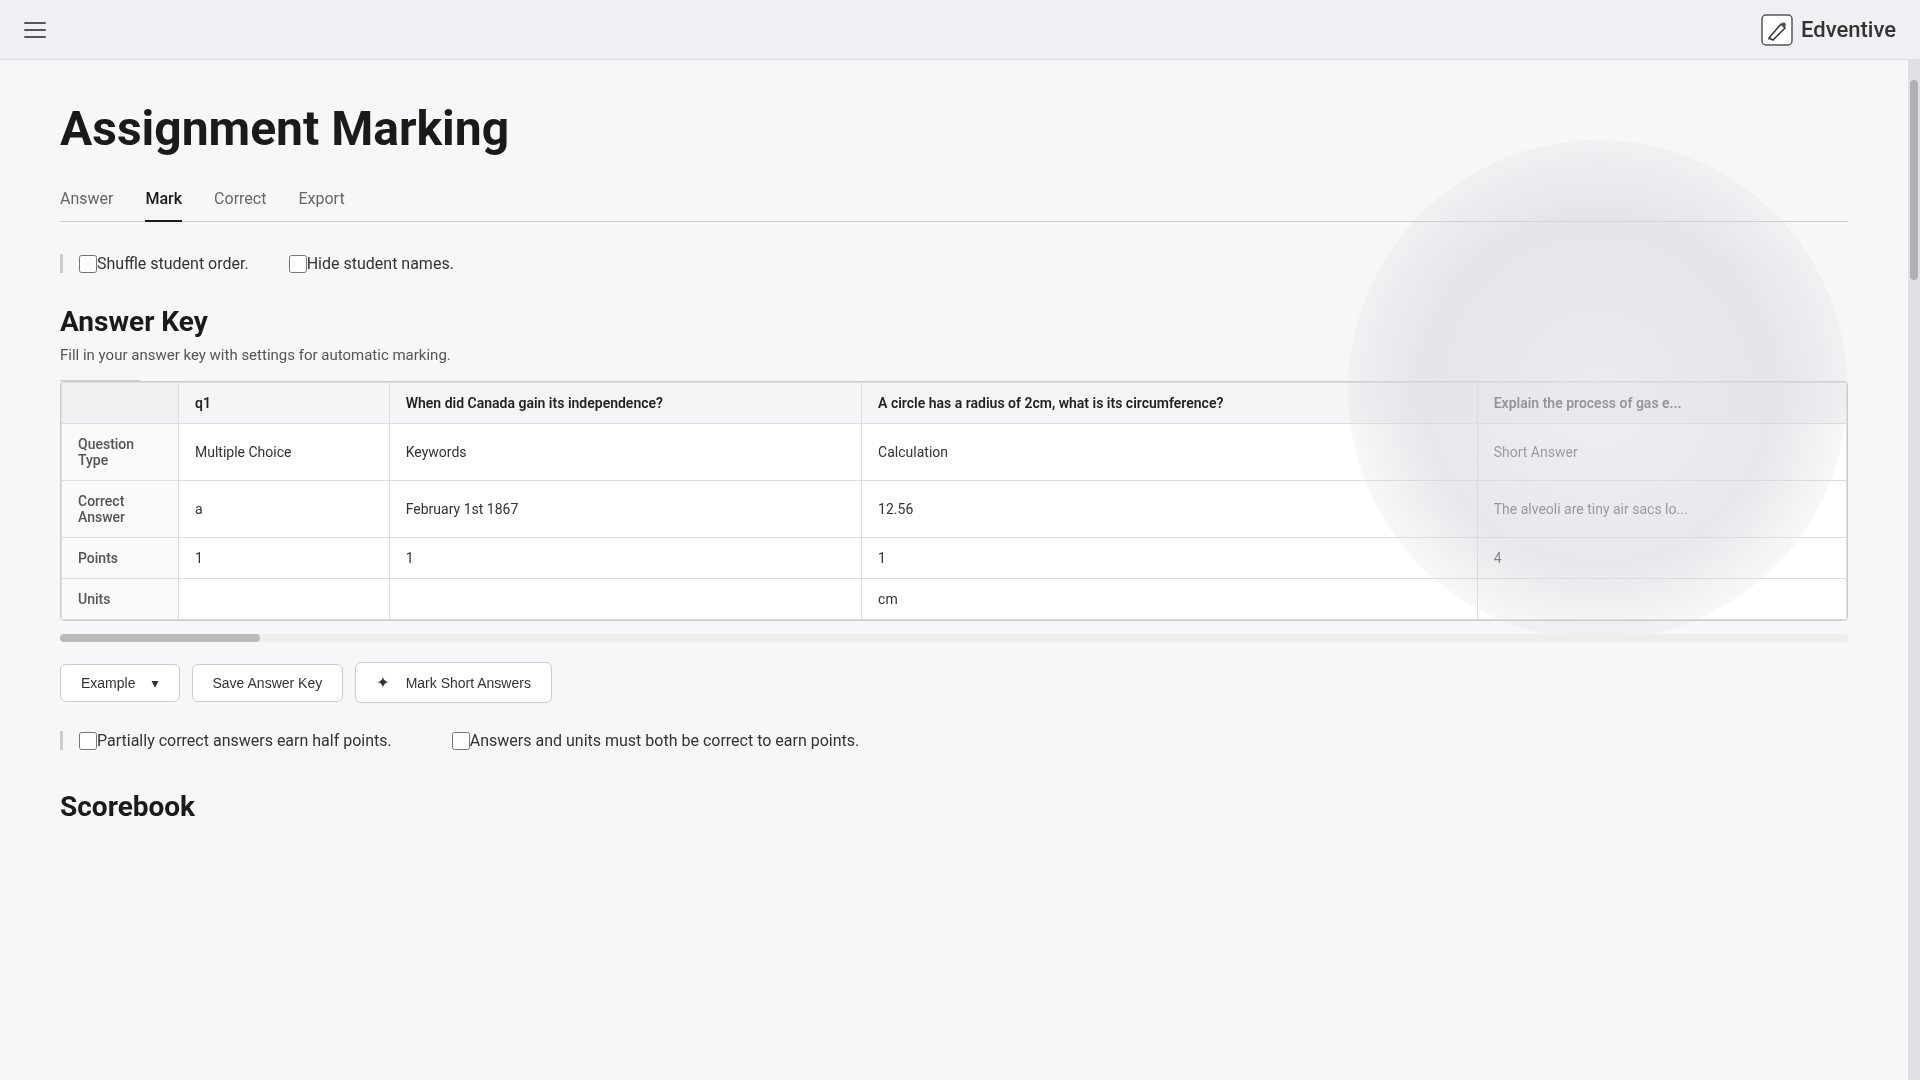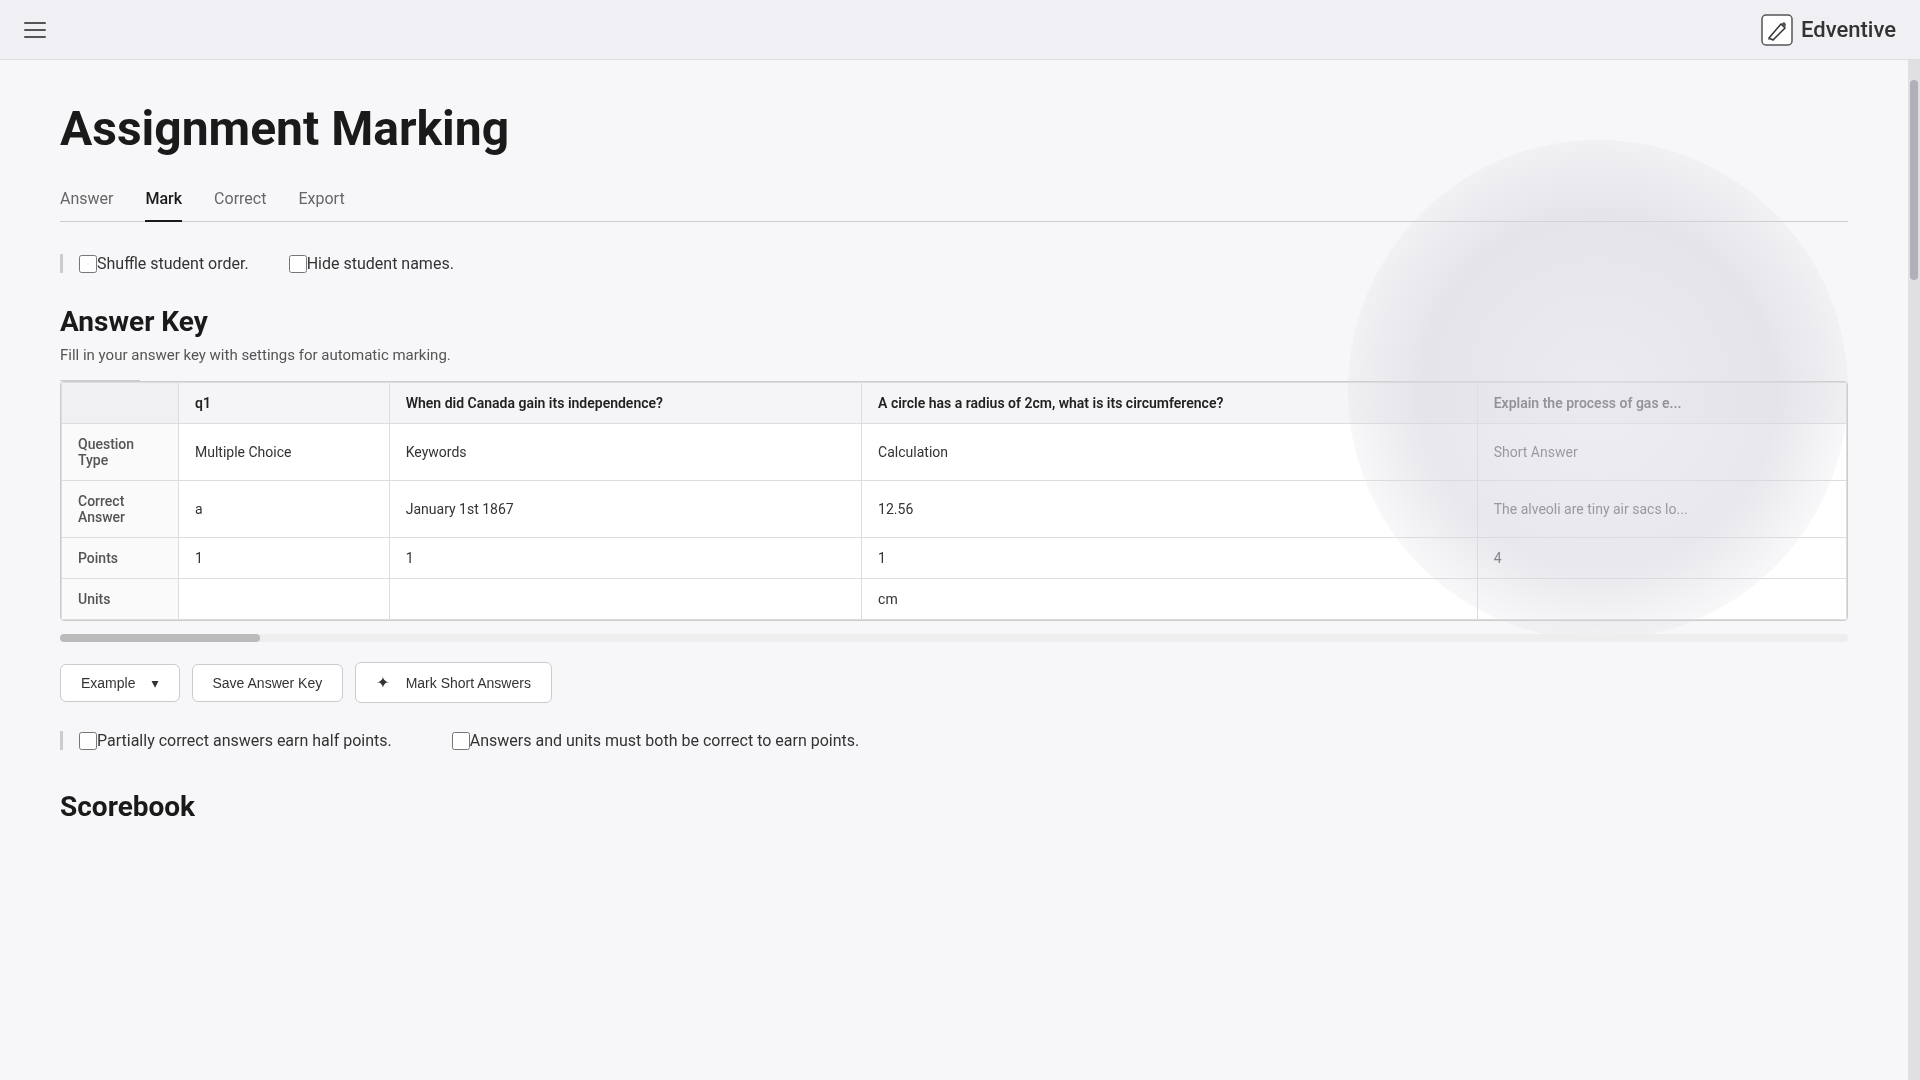--- a/index.html
+++ b/index.html
@@ -323,21 +323,21 @@
           <tr>
             <td>Question Type</td>
             <td>Multiple Choice</td>
             <td>Keywords</td>
             <td>Calculation</td>
             <td>Short Answer</td>
           </tr>
           <tr>
             <td>Correct Answer</td>
             <td>a</td>
-            <td>January 1st 1867</td>
+            <td>February 1st 1867</td>
             <td>12.56</td>
             <td>The alveoli are tiny air sacs lo...</td>
           </tr>
           <tr>
             <td>Points</td>
             <td>1</td>
             <td>1</td>
             <td>1</td>
             <td>4</td>
           </tr>

